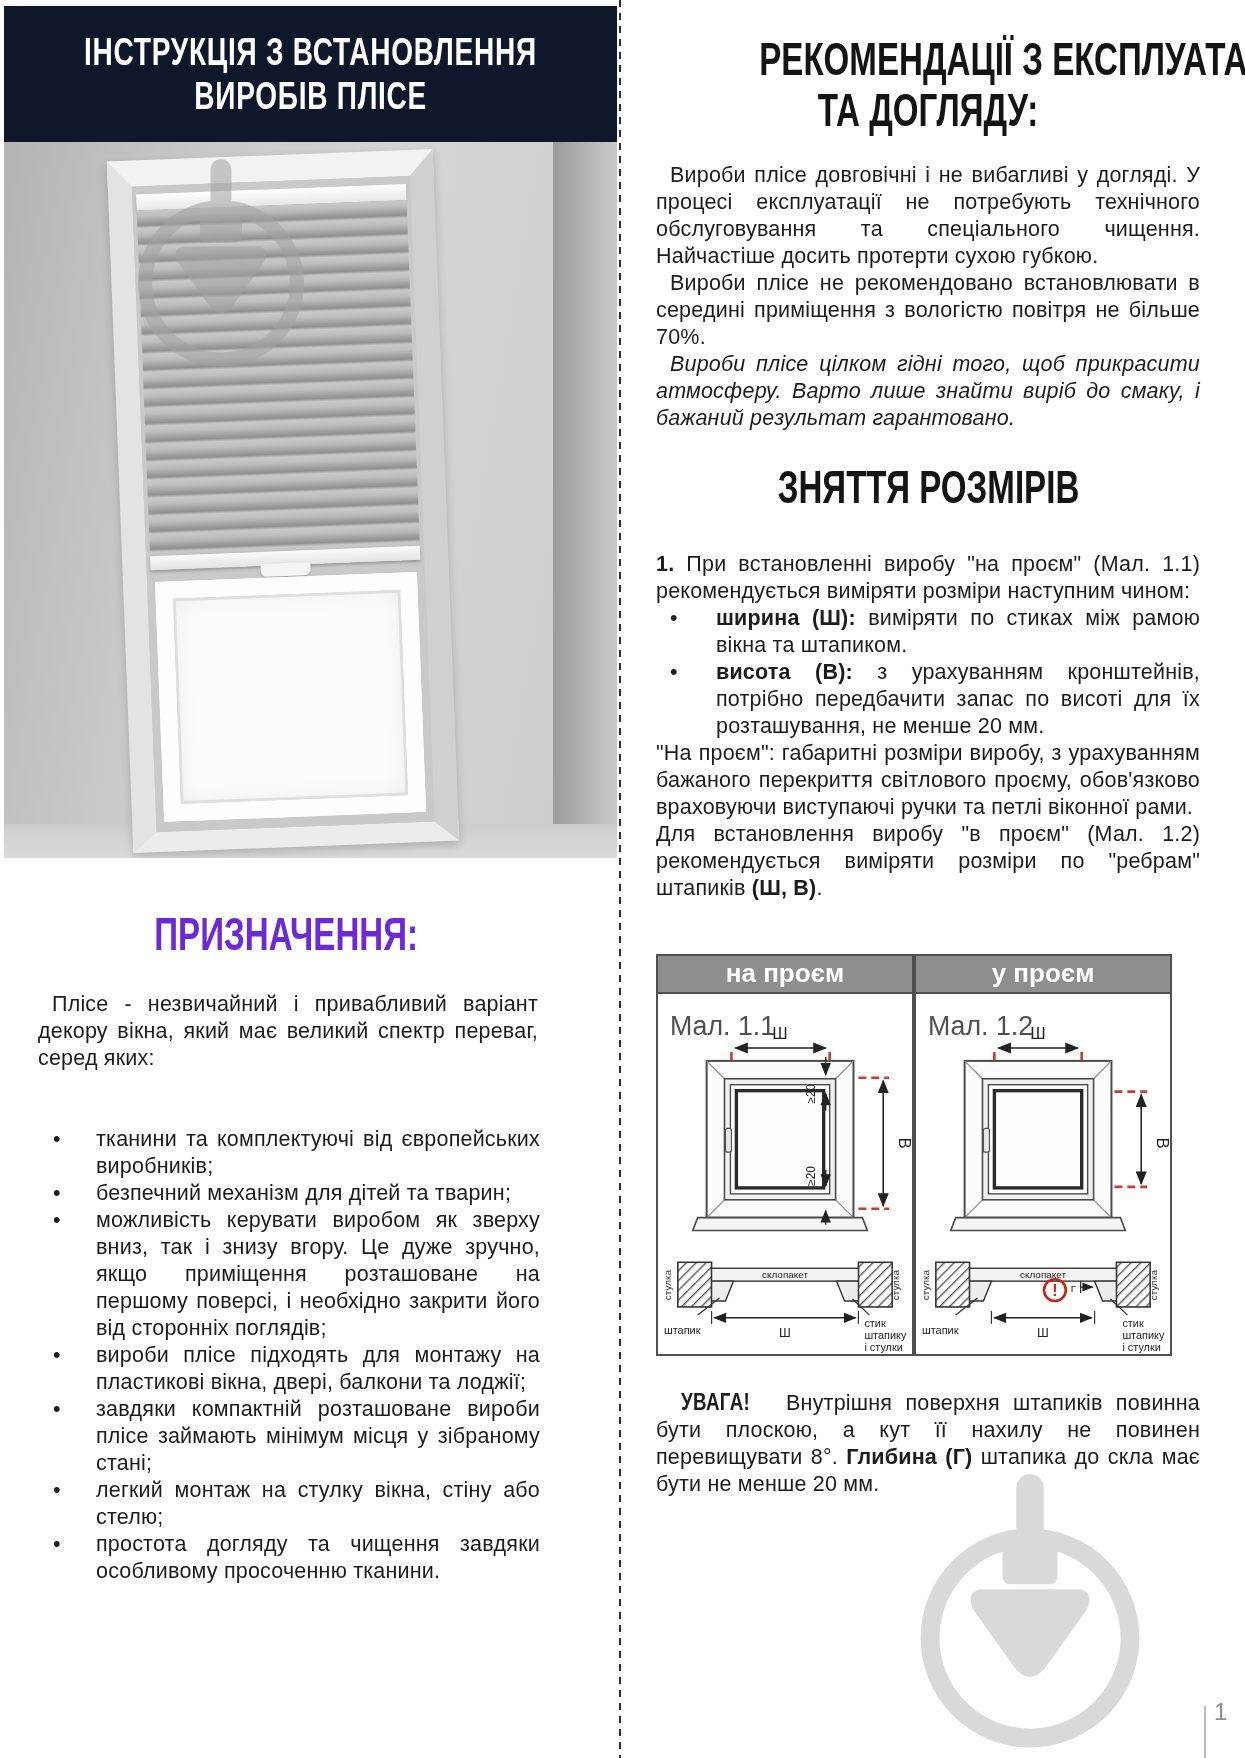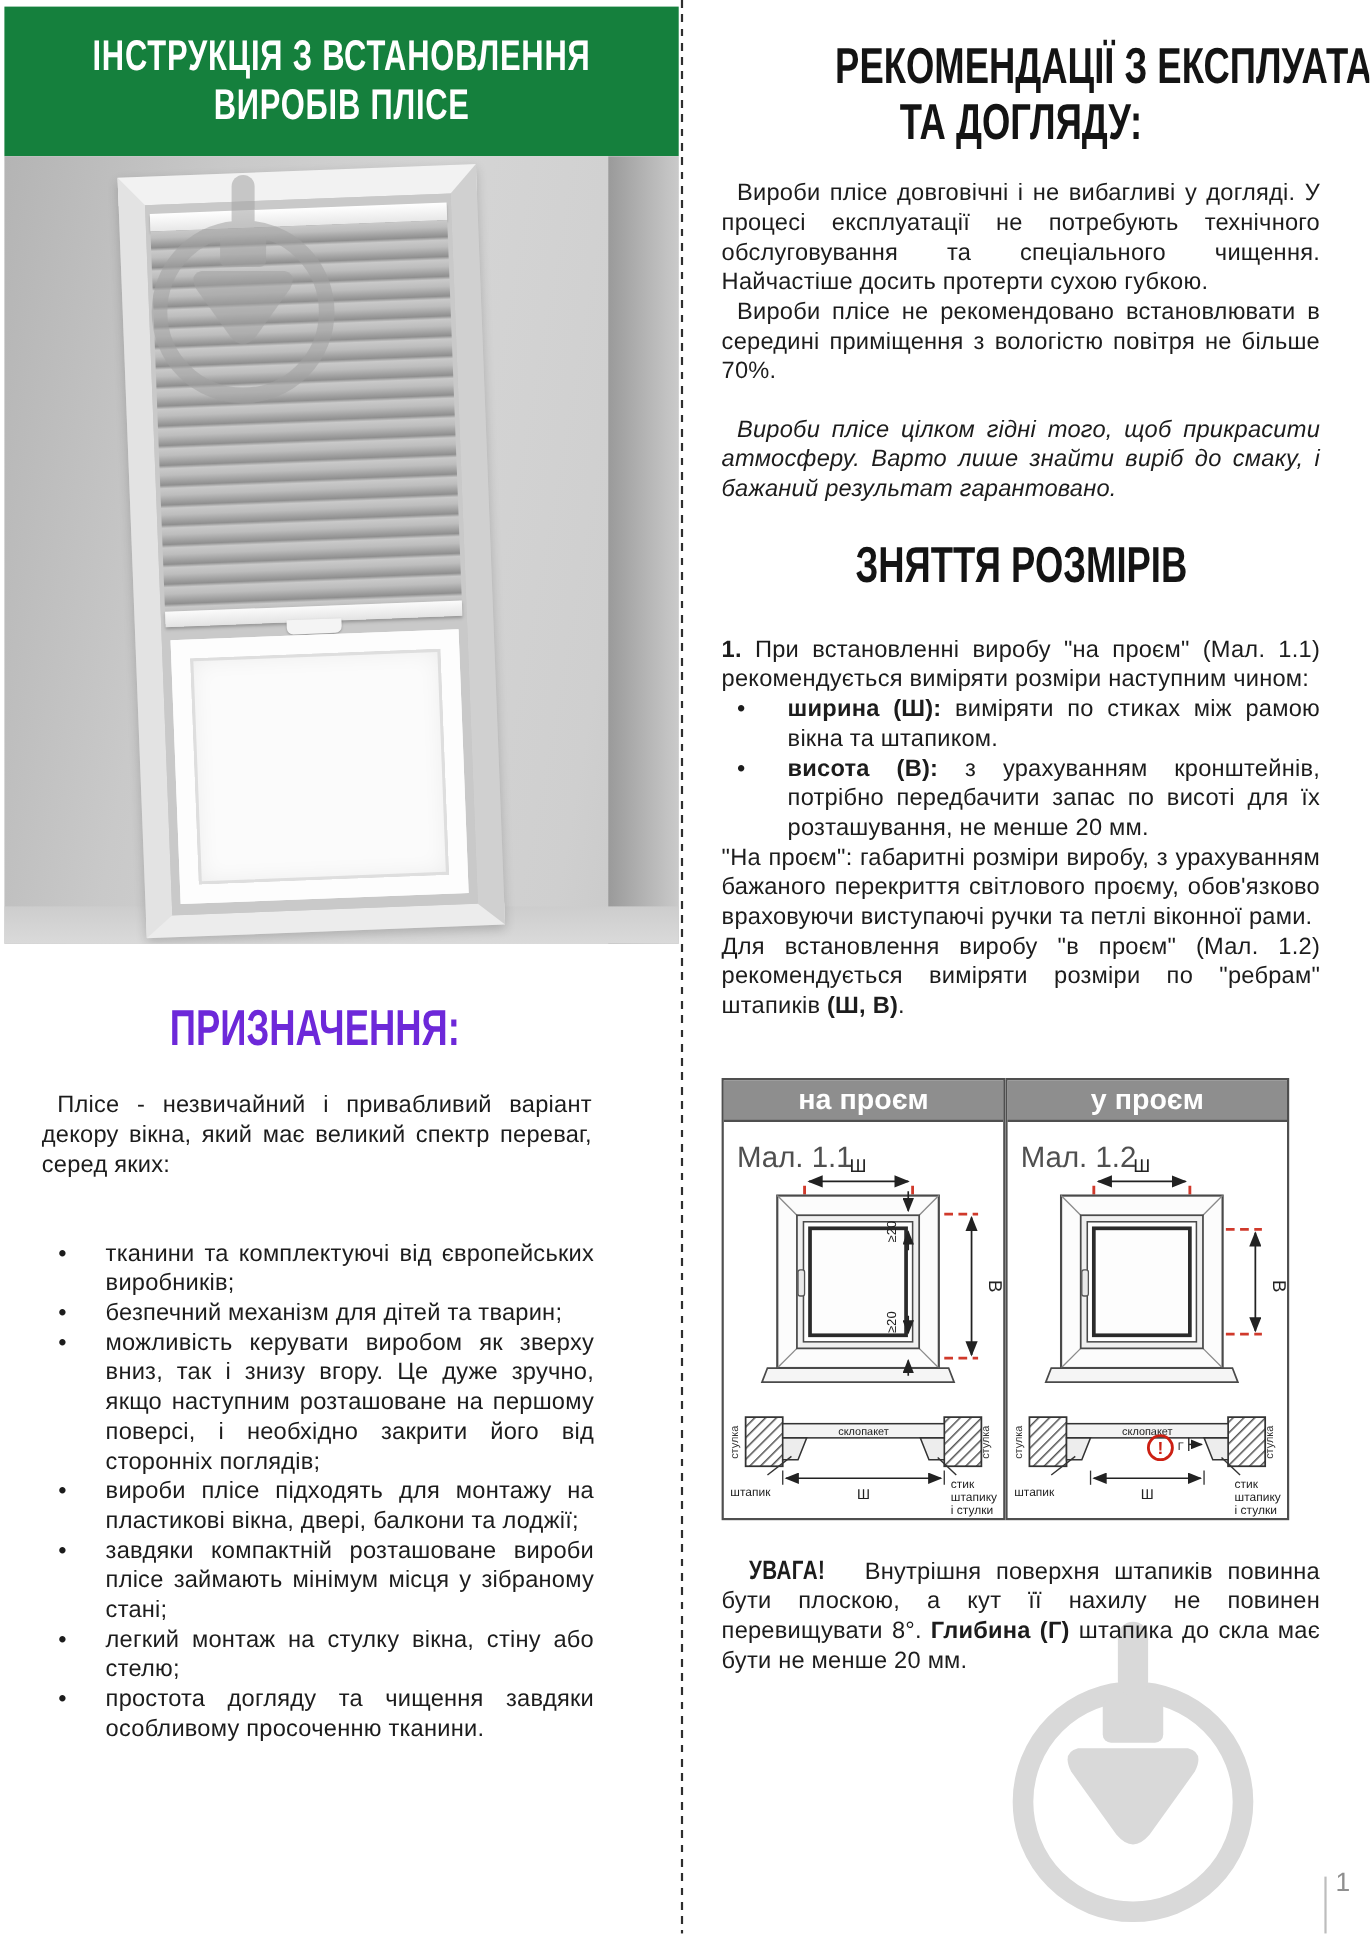--- a/index.html
+++ b/index.html
@@ -12,21 +12,21 @@
   .divider {
     position:absolute; left:619px; top:0; width:2px; height:100%;
     background:repeating-linear-gradient(180deg,#2e2e2e 0 7px,transparent 7px 13px);
   }
   .cx { display:inline-block; transform:scaleX(.72); transform-origin:50% 55%; white-space:nowrap; }
   .cx2 { display:inline-block; transform:scaleX(.78); transform-origin:0 55%; white-space:nowrap; }
 
   
   .col-left { position:absolute; left:4px; top:0; width:613px; }
   .title-box {
-    margin-top:6px; width:613px; height:136px; background:#15803d;
+    margin-top:6px; width:613px; height:136px; background:#0f172a;
     display:flex; flex-direction:column; align-items:center; justify-content:center;
   }
   .title-box .tl { color:#fff; font-weight:bold; font-size:39px; line-height:1.12; letter-spacing:1px; text-align:center; }
 
   .photo {
     position:relative; width:613px; height:716px; overflow:hidden;
     background:linear-gradient(100deg,#b4b4b4 0%,#c9c9c9 28%,#d5d5d5 55%,#cfcfcf 84%,#c6c6c6 100%);
   }
   .wall-right { position:absolute; right:0; top:0; width:64px; height:100%;
     background:linear-gradient(90deg,#9a9a9a 0%,#b5b5b5 55%,#cacaca 100%); }
@@ -62,21 +62,21 @@
   .blist .btx { flex:1; text-align:justify; }
 
   
   .col-right { position:absolute; left:656px; top:0; width:544px; }
   .h-right { text-align:center; font-size:46px; font-weight:bold; line-height:1.1; color:#141414; }
   .h-care { margin-top:34px; }
   .h-measure { margin-top:30px; }
   .rp { font-size:21.5px; line-height:27px; text-align:justify; letter-spacing:.2px; }
   .ind { text-indent:14px; }
   .p1 { margin-top:27px; }
-  .p3 { margin-top:26px; font-style:italic; }
+  .p3 { font-style:italic; }
   .step { margin-top:38px; }
   .rlist { list-style:none; }
   .rlist li { display:flex; font-size:21.5px; line-height:27px; letter-spacing:.2px; }
   .rlist .dot { flex:none; width:60px; padding-left:14px; }
   .rlist .btx { flex:1; text-align:justify; }
 
   .figrow { margin-top:52px; display:flex; justify-content:space-between; width:476px; }
   .panel { width:258px; border:2px solid #4f4f4f; background:#fff; }
   .panel-h { height:38px; background:#8e8e8e; display:flex; align-items:center; justify-content:center;
     color:#fff; font-weight:bold; font-size:26px; margin:-0px; border-bottom:2px solid #4f4f4f; }
@@ -135,21 +135,21 @@
       <li>
           <span class="dot">•</span>
           <span class="btx">тканини та комплектуючі від європейських виробників;</span>
         </li>
       <li>
           <span class="dot">•</span>
           <span class="btx">безпечний механізм для дітей та тварин;</span>
         </li>
       <li>
           <span class="dot">•</span>
-          <span class="btx">можливість керувати виробом як зверху вниз, так і знизу вгору. Це дуже зручно, якщо наступним розташоване на першому поверсі, і необхідно закрити його від сторонніх поглядів;</span>
+          <span class="btx">можливість керувати виробом як зверху вниз, так і знизу вгору. Це дуже зручно, якщо приміщення розташоване на першому поверсі, і необхідно закрити його від сторонніх поглядів;</span>
         </li>
       <li>
           <span class="dot">•</span>
           <span class="btx">вироби плісе підходять для монтажу на пластикові вікна, двері, балкони та лоджії;</span>
         </li>
       <li>
           <span class="dot">•</span>
           <span class="btx">завдяки компактній розташоване вироби плісе займають мінімум місця у зібраному стані;</span>
         </li>
       <li>

